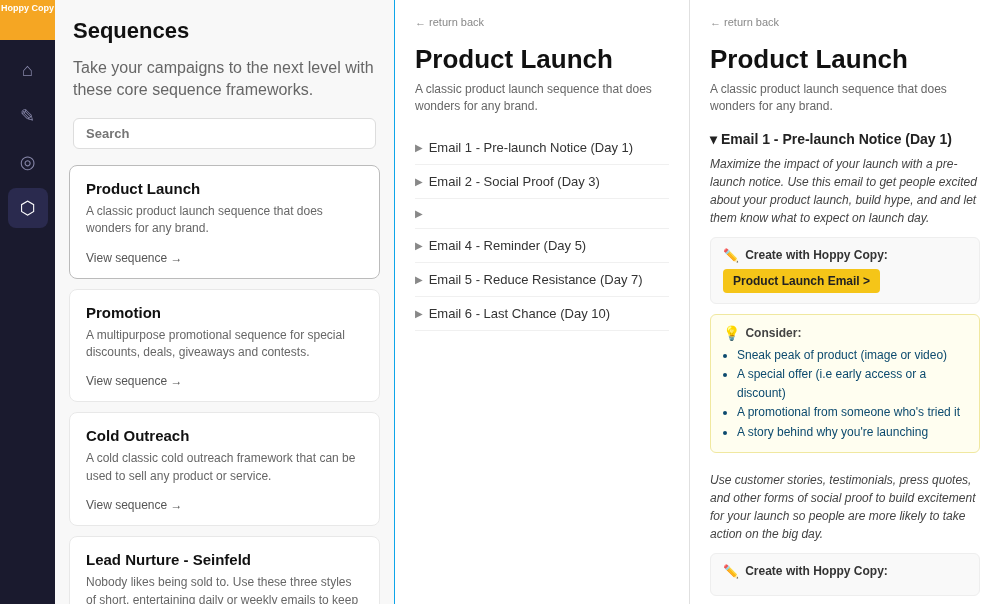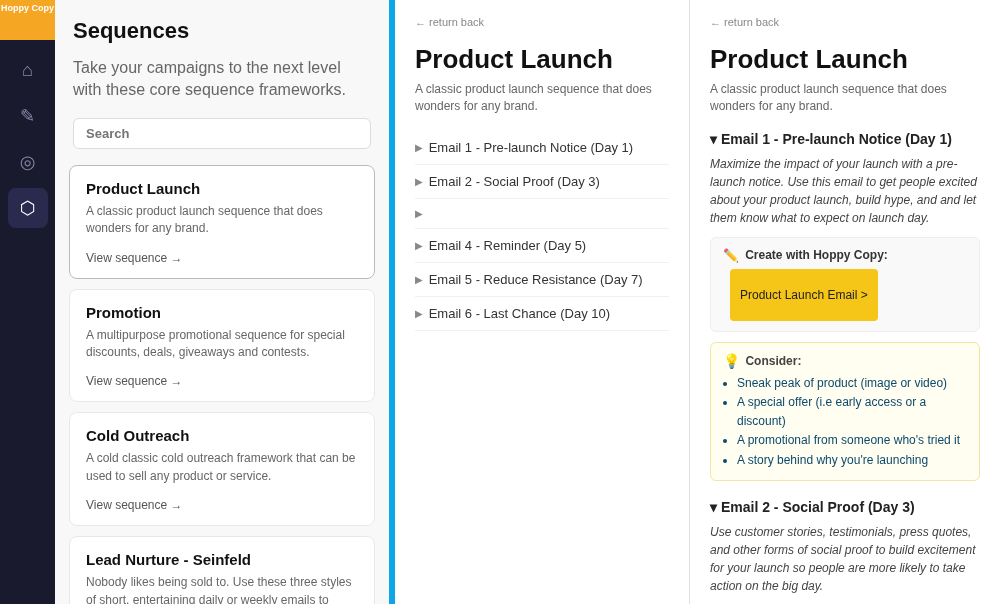--- a/index.html
+++ b/index.html
@@ -49,21 +49,21 @@
     }
     .sidebar-icon.active {
       background: #2a2a4e;
       color: #fff;
     }
 
     
     #sequences-panel {
       width: 340px;
       background: #f8f8f8;
-      border-right: 6px solid #0ea5e9;
+      border-right: 1px solid #0ea5e9;
       display: flex;
       flex-direction: column;
       overflow: hidden;
       flex-shrink: 0;
     }
     .sequences-header {
       padding: 18px 18px 8px;
     }
     .sequences-header h1 {
       font-size: 22px;
@@ -205,26 +205,25 @@
       color: #333;
       margin-bottom: 6px;
       display: flex;
       align-items: center;
       gap: 6px;
     }
     .create-box-btn {
       background: #f5c518;
       border: none;
       border-radius: 4px;
-      padding: 19px 10px;
-      font-size: 12px;
-      font-weight: 400;
+      padding: 5px 10px;
+      font-size: 12px;
+      font-weight: 700;
       color: #222;
       cursor: pointer;
-      margin-left: 7px;
     }
     .consider-box {
       background: #fffef0;
       border: 1px solid #f0e8a0;
       border-radius: 6px;
       padding: 10px 12px;
       margin-bottom: 10px;
     }
     .consider-title {
       font-size: 12px;
@@ -354,23 +353,20 @@
         <ul class="consider-list">
           <li>Sneak peak of product (image or video)</li>
           <li>A special offer (i.e early access or a discount)</li>
           <li>A promotional from someone who's tried it</li>
           <li>A story behind why you're launching</li>
         </ul>
       </div>
     </div>
 
     <div class="email-section">
-      <div class="email-section-header">
-        <span>▾ Email 2 - Social Proof (Day 3)</span>
-      </div>
       <div class="email-section-desc">Use customer stories, testimonials, press quotes, and other forms of social proof to build excitement for your launch so people are more likely to take action on the big day.</div>
       <div class="create-box">
         <div class="create-box-title">
           <span class="pencil-icon">✏️</span>
           <span>Create with Hoppy Copy:</span>
         </div>
 
       </div>
 
     </div>

